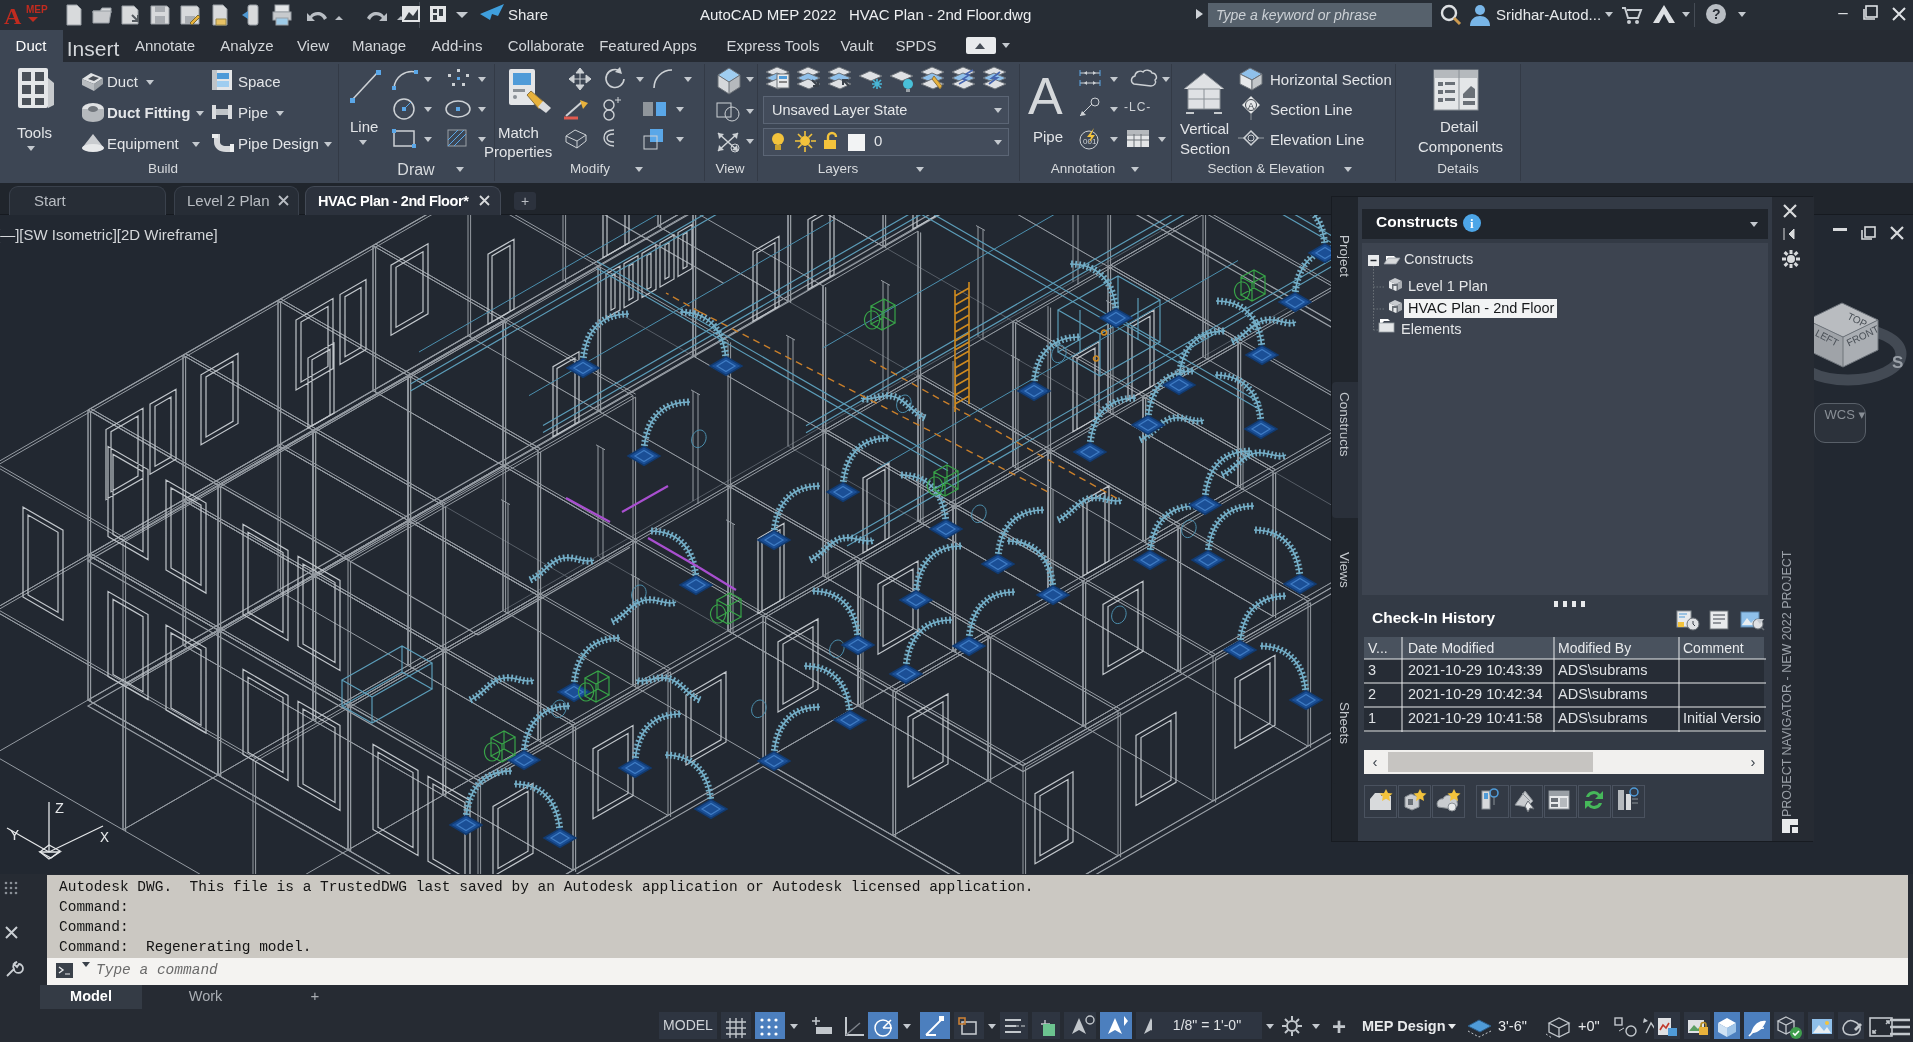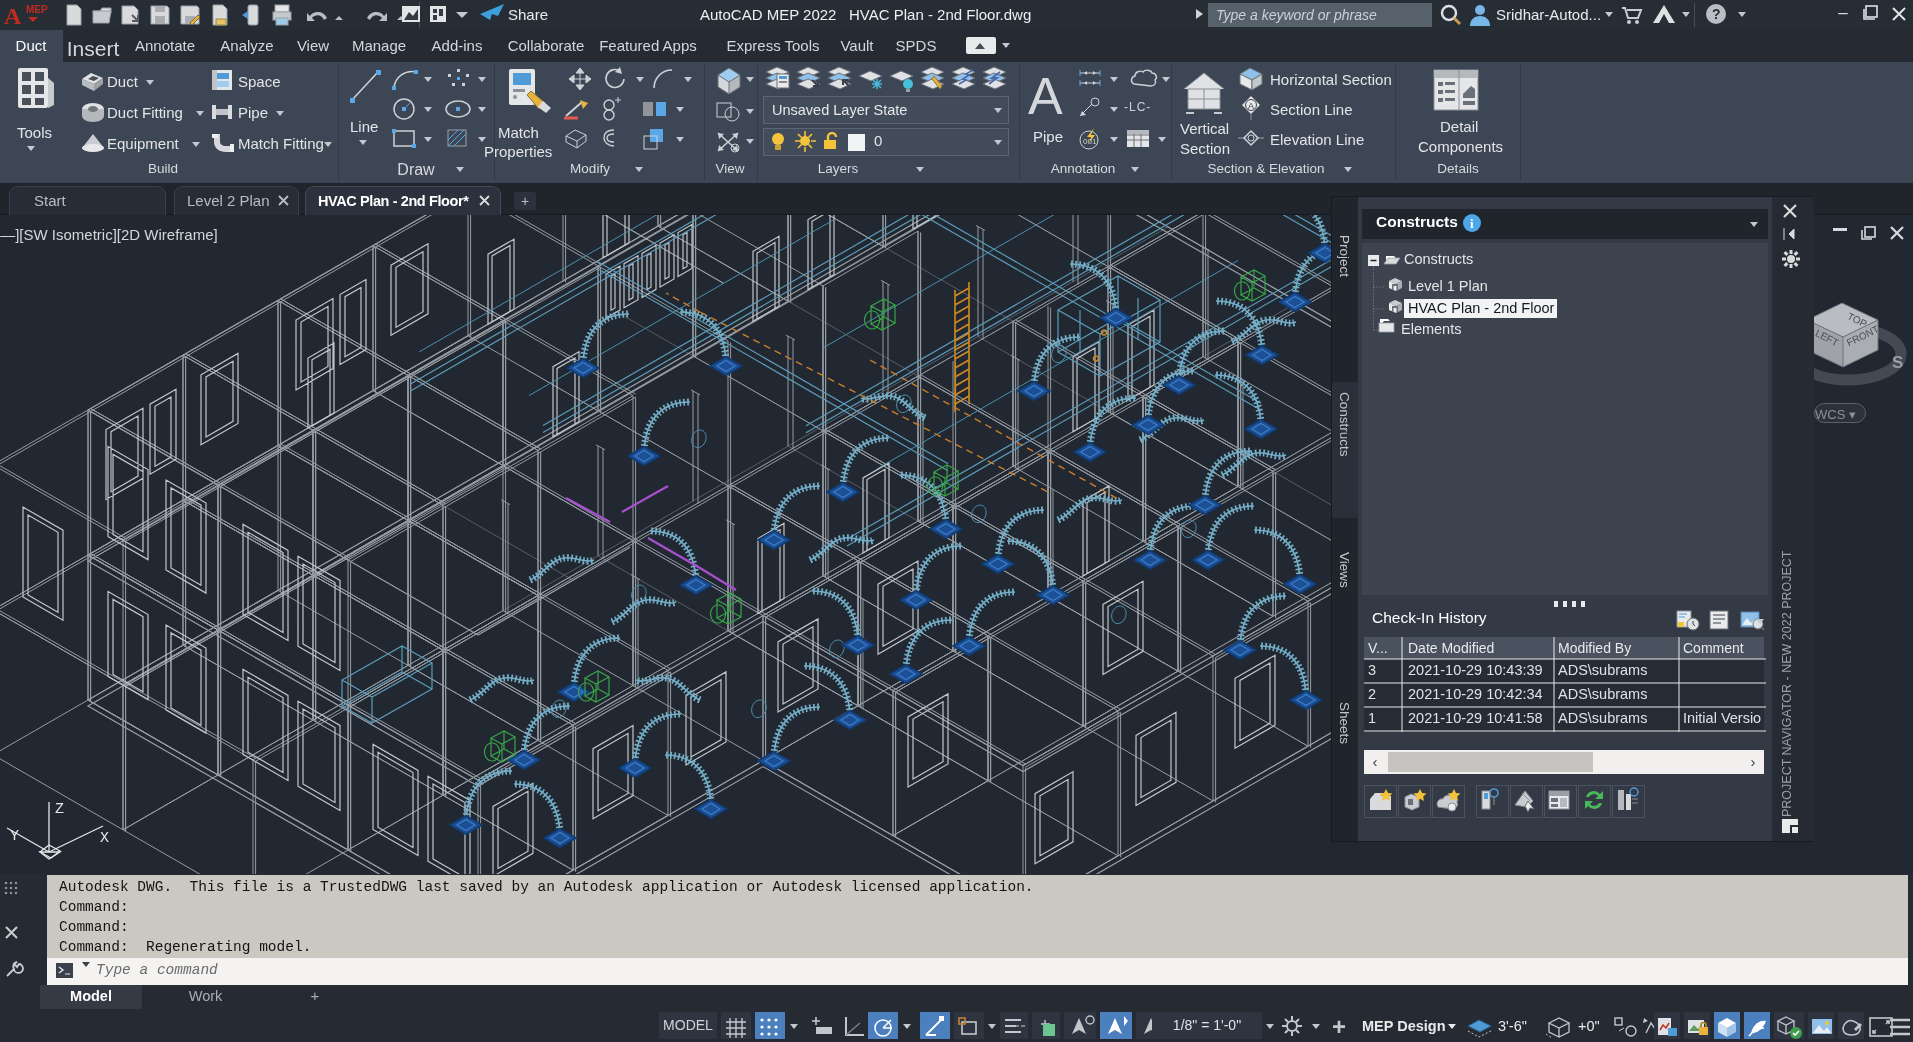--- a/index.html
+++ b/index.html
@@ -162,21 +162,21 @@
         <path d="M23 8l0 6-9 7 0-7z" fill="#9ca1a6"></path>
         <path d="M8 9l5-3 6 2-5 3z" fill="#4a5058"></path>
       </svg>
       <div style="left:107px;top:11px;color:#e3e5e8;font-size:15px;font-weight:normal;white-space:nowrap">Duct</div>
       <div style="left:146px;top:18px;width:0;height:0;border-left:4px solid transparent;border-right:4px solid transparent;border-top:5px solid #c4c9cf"></div>
       <svg width="26" height="22" style="left:80px;top:39px">
         <ellipse cx="13" cy="8" rx="11" ry="6" fill="#dfe1e3"></ellipse>
         <path d="M2 8v7c0 3 5 6 11 6s11-3 11-6V8" fill="#b5b9bd"></path>
         <ellipse cx="13" cy="8" rx="5" ry="3" fill="#71767c"></ellipse>
       </svg>
-      <div style="left:107px;top:42px;color:#e3e5e8;font-size:15px;font-weight:normal;white-space:nowrap">Duct Fitting</div>
+      <div style="left:107px;top:42px;color:#e3e5e8;font-size:15px;font-weight:bold;white-space:nowrap">Duct Fitting</div>
       <div style="left:196px;top:49px;width:0;height:0;border-left:4px solid transparent;border-right:4px solid transparent;border-top:5px solid #c4c9cf"></div>
       <svg width="26" height="22" style="left:80px;top:70px">
         <path d="M13 2L24 16c-3 4-19 4-22 0z" fill="#c9ccd0"></path>
         <ellipse cx="13" cy="16" rx="11" ry="4" fill="#e6e8ea"></ellipse>
       </svg>
       <div style="left:107px;top:73px;color:#e3e5e8;font-size:15px;font-weight:normal;white-space:nowrap">Equipment</div>
       <div style="left:192px;top:80px;width:0;height:0;border-left:4px solid transparent;border-right:4px solid transparent;border-top:5px solid #c4c9cf"></div>
       <svg width="26" height="24" style="left:210px;top:6px">
         <rect x="2" y="2" width="20" height="20" fill="#e4e6e8"></rect>
         <rect x="6" y="5" width="13" height="6" fill="#4f9bd8"></rect>
@@ -189,21 +189,21 @@
         <rect x="18" y="4" width="4" height="14" fill="#dadcdf"></rect>
         <rect x="6" y="8" width="12" height="6" fill="#c0c4c8"></rect>
       </svg>
       <div style="left:238px;top:42px;color:#e3e5e8;font-size:15px;font-weight:normal;white-space:nowrap">Pipe</div>
       <div style="left:276px;top:49px;width:0;height:0;border-left:4px solid transparent;border-right:4px solid transparent;border-top:5px solid #c4c9cf"></div>
       <svg width="26" height="22" style="left:210px;top:70px">
         <path d="M4 2v8c0 6 5 10 12 10h6v-6h-6c-4 0-6-2-6-4V2z" fill="#d6d8db"></path>
         <rect x="2" y="2" width="6" height="4" fill="#eceeef"></rect>
         <rect x="20" y="12" width="4" height="8" fill="#eceeef"></rect>
       </svg>
-      <div style="left:238px;top:73px;color:#e3e5e8;font-size:15px;font-weight:normal;white-space:nowrap">Match Fitting</div>
+      <div style="left:238px;top:73px;color:#e3e5e8;font-size:15px;font-weight:normal;white-space:nowrap">Pipe Design</div>
       <div style="left:324px;top:80px;width:0;height:0;border-left:4px solid transparent;border-right:4px solid transparent;border-top:5px solid #c4c9cf"></div>
       <svg width="36" height="40" style="left:348px;top:4px">
         <path d="M4 34L30 6" stroke="#cdd1d5" stroke-width="1.6"></path>
         <rect x="2" y="32" width="5" height="5" fill="#5aa7e8"></rect>
         <rect x="28" y="4" width="5" height="5" fill="#5aa7e8"></rect>
       </svg>
       <div style="left:350px;top:56px;color:#e3e5e8;font-size:15px;font-weight:normal;white-space:nowrap">Line</div>
       <div style="left:359px;top:78px;width:0;height:0;border-left:4px solid transparent;border-right:4px solid transparent;border-top:5px solid #c4c9cf"></div>
       <svg width="30" height="26" style="left:390px;top:4px">
         <path d="M4 22A 18 18 0 0 1 26 6" fill="none" stroke="#cdd1d5" stroke-width="1.5"></path>
@@ -671,21 +671,21 @@
       <text x="102" y="80" font-size="17" fill="#9aa0a8" font-weight="bold">S</text>
       <text x="2" y="48" font-size="11" fill="#5a616b">W</text>
       <path d="M17 32l35-17 36 17-35 17z" fill="#b9bcc0"></path>
       <path d="M17 32v30l36 17V49z" fill="#9fa3a8"></path>
       <path d="M88 32v30l-35 17V49z" fill="#aaaeb3"></path>
       <path d="M17 32l35-17 36 17-35 17zM17 32v30l36 17V49M88 32v30l-35 17" fill="none" stroke="#6e747b"></path>
       <text x="57" y="32" font-size="10" fill="#4a5057" transform="rotate(27 60 30)">TOP</text>
       <text x="24" y="51" font-size="10" fill="#4a5057" transform="rotate(28 32 50)">LEFT</text>
       <text x="58" y="55" font-size="10" fill="#4a5057" transform="rotate(-26 66 55)">FRONT</text>
     </svg>
-    <div style="left:1814px;top:403px;width:52px;height:20px;background:#2c323b;border:1px solid #596069;border-radius:11px;color:#8a9097;font-size:13px;line-height:22px;text-align:left">WCS ▾</div>
+    <div style="left:1814px;top:403px;width:52px;height:40px;background:#2c323b;border:1px solid #596069;border-radius:11px;color:#8a9097;font-size:13px;line-height:22px;text-align:right">WCS ▾</div>
     <div style="left:1331px;top:196px;width:482px;height:646px;background:#2a303a;border:1px solid #171b21">
       <div style="left:0;top:0;width:26px;height:644px;background:#20252c"></div>
       <div style="left:0;top:28px;width:26px;height:103px;background:#20252c;border-radius:4px 0 0 4px">
         <div style="left:5px;top:10px;color:#c3c7cc;font-size:13.5px;writing-mode:vertical-rl;white-space:nowrap">Project</div>
       </div>
       <div style="left:0;top:185px;width:26px;height:136px;background:#2a303a;border-radius:4px 0 0 4px">
         <div style="left:5px;top:10px;color:#c3c7cc;font-size:13.5px;writing-mode:vertical-rl;white-space:nowrap">Constructs</div>
       </div>
       <div style="left:0;top:345px;width:26px;height:81px;background:#20252c;border-radius:4px 0 0 4px">
         <div style="left:5px;top:10px;color:#c3c7cc;font-size:13.5px;writing-mode:vertical-rl;white-space:nowrap">Views</div>
@@ -725,21 +725,21 @@
             <path d="M14 4v7l-6 3V7z" fill="#aaaeb3"></path>
             <rect x="4" y="7" width="6" height="6" fill="#6a7077"></rect>
             <rect x="5.5" y="9" width="3" height="4" fill="#e8eaec"></rect>
           </g>
           <text x="42" y="64" font-size="14.5" fill="#16181b">HVAC Plan - 2nd Floor</text>
           <path d="M14 77l4-5h6l-2-2h-8z" fill="#fff"></path>
           <rect x="13" y="74" width="15" height="9" fill="#e4e6e8" stroke="#9aa0a6" stroke-width="0.8"></rect>
           <text x="35" y="85" font-size="14.5" fill="#e4e6e8">Elements</text>
         </svg>
         <div style="left:196px;top:404px;width:32px;height:6px;background:repeating-linear-gradient(90deg,#e8eaec 0 4px,transparent 4px 9px)"></div>
-        <div style="left:4px;top:412px;color:#fff;font-weight:normal;font-size:15.5px"><span style="position:relative;left:10px">Check-In History</span></div>
+        <div style="left:4px;top:412px;color:#fff;font-weight:bold;font-size:15.5px"><span style="position:relative;left:10px">Check-In History</span></div>
         <svg width="26" height="24" style="left:318px;top:412px">
           <rect x="1" y="2" width="14" height="16" fill="#e8eaec" stroke="#8a9096"></rect>
           <path d="M3 5h8M3 8h6" stroke="#4f9bd8"></path>
           <path d="M2 13h6v5H2z" fill="#f3c33c"></path>
           <circle cx="17" cy="15" r="6" fill="#dfe1e4" stroke="#6a7077"></circle>
           <path d="M17 12v3l2 2" stroke="#3a414a" fill="none"></path>
         </svg>
         <svg width="26" height="24" style="left:350px;top:412px">
           <rect x="2" y="2" width="18" height="18" fill="#e8eaec" stroke="#6a7077"></rect>
           <path d="M5 6h12M5 10h12M5 14h8" stroke="#3a414a"></path>

